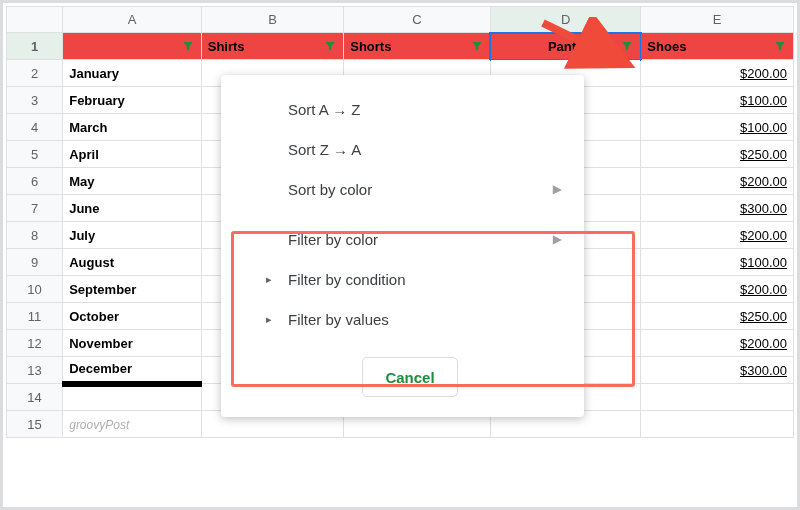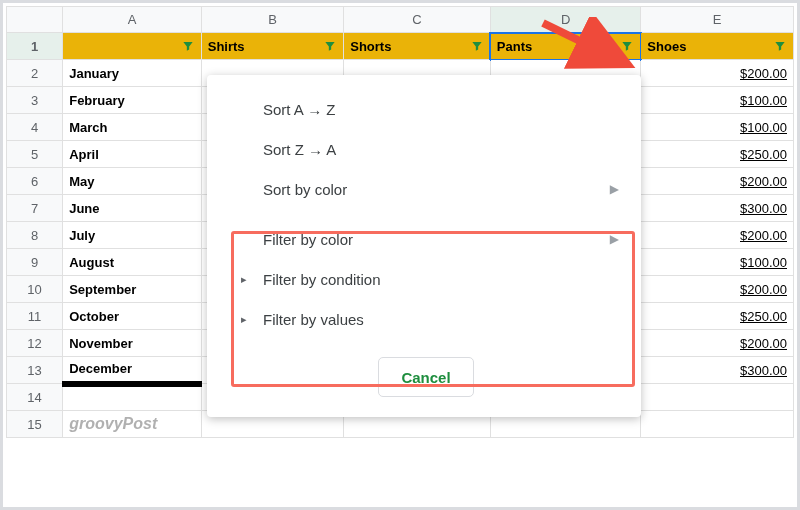--- a/index.html
+++ b/index.html
@@ -37,45 +37,45 @@
     height: 26px;
   }
   thead th.col-hdr-active { background: #e6f0eb; }
   .rownum {
     background: #f8f9fa;
     text-align: center;
     color: #5f6368;
     font-weight: normal;
   }
   .rownum.active { background: #e6f0eb; }
-  .hdr-row td { background: #eab308; font-weight: bold; }
-  .hdr-row td.selected { outline: 2px solid #1a73e8; outline-offset: -1px; }
+  .hdr-row td { background: #ef4444; font-weight: bold; }
+  .hdr-row td.selected { outline: 2px solid #1a73e8; outline-offset: -1px; text-align: center; }
   .filter-icon {
     position: absolute;
     right: 4px; top: 50%; transform: translateY(-50%);
     width: 18px; height: 18px;
     display: flex; align-items: center; justify-content: center;
     cursor: pointer;
     color: #1e8e3e;
   }
   .filter-icon.active-col { right: 4px; }
   .filter-icon svg { width: 14px; height: 14px; }
   .months td.month { font-weight: bold; margin-top: 24px; }
   .val { text-align: right; text-decoration: underline; }
   .green-underline td.month { border-bottom: 6px solid #000000; }
-  .watermark { color: #b0b0b0; font-style: italic; font-size: 16px; font-weight: bold; }
+  .watermark { color: #b0b0b0; font-style: italic; font-size: 12px; }
   
   .dropdown {
     position: absolute;
-    left: 204px; top: 72px;
-    width: 434px;
+    left: 218px; top: 72px;
+    width: 363px;
     background: #fff;
     border-radius: 4px;
     box-shadow: 0 2px 10px rgba(0,0,0,0.25);
-    padding: 14px 0 16px 4px;
+    padding: 14px 0 16px 15px;
     color: #3c4043;
   }
   .dd-item {
     display: flex; align-items: center;
     height: 40px;
     padding: 0 28px 0 52px;
     font-size: 15px;
     cursor: pointer;
     position: relative;
   }

